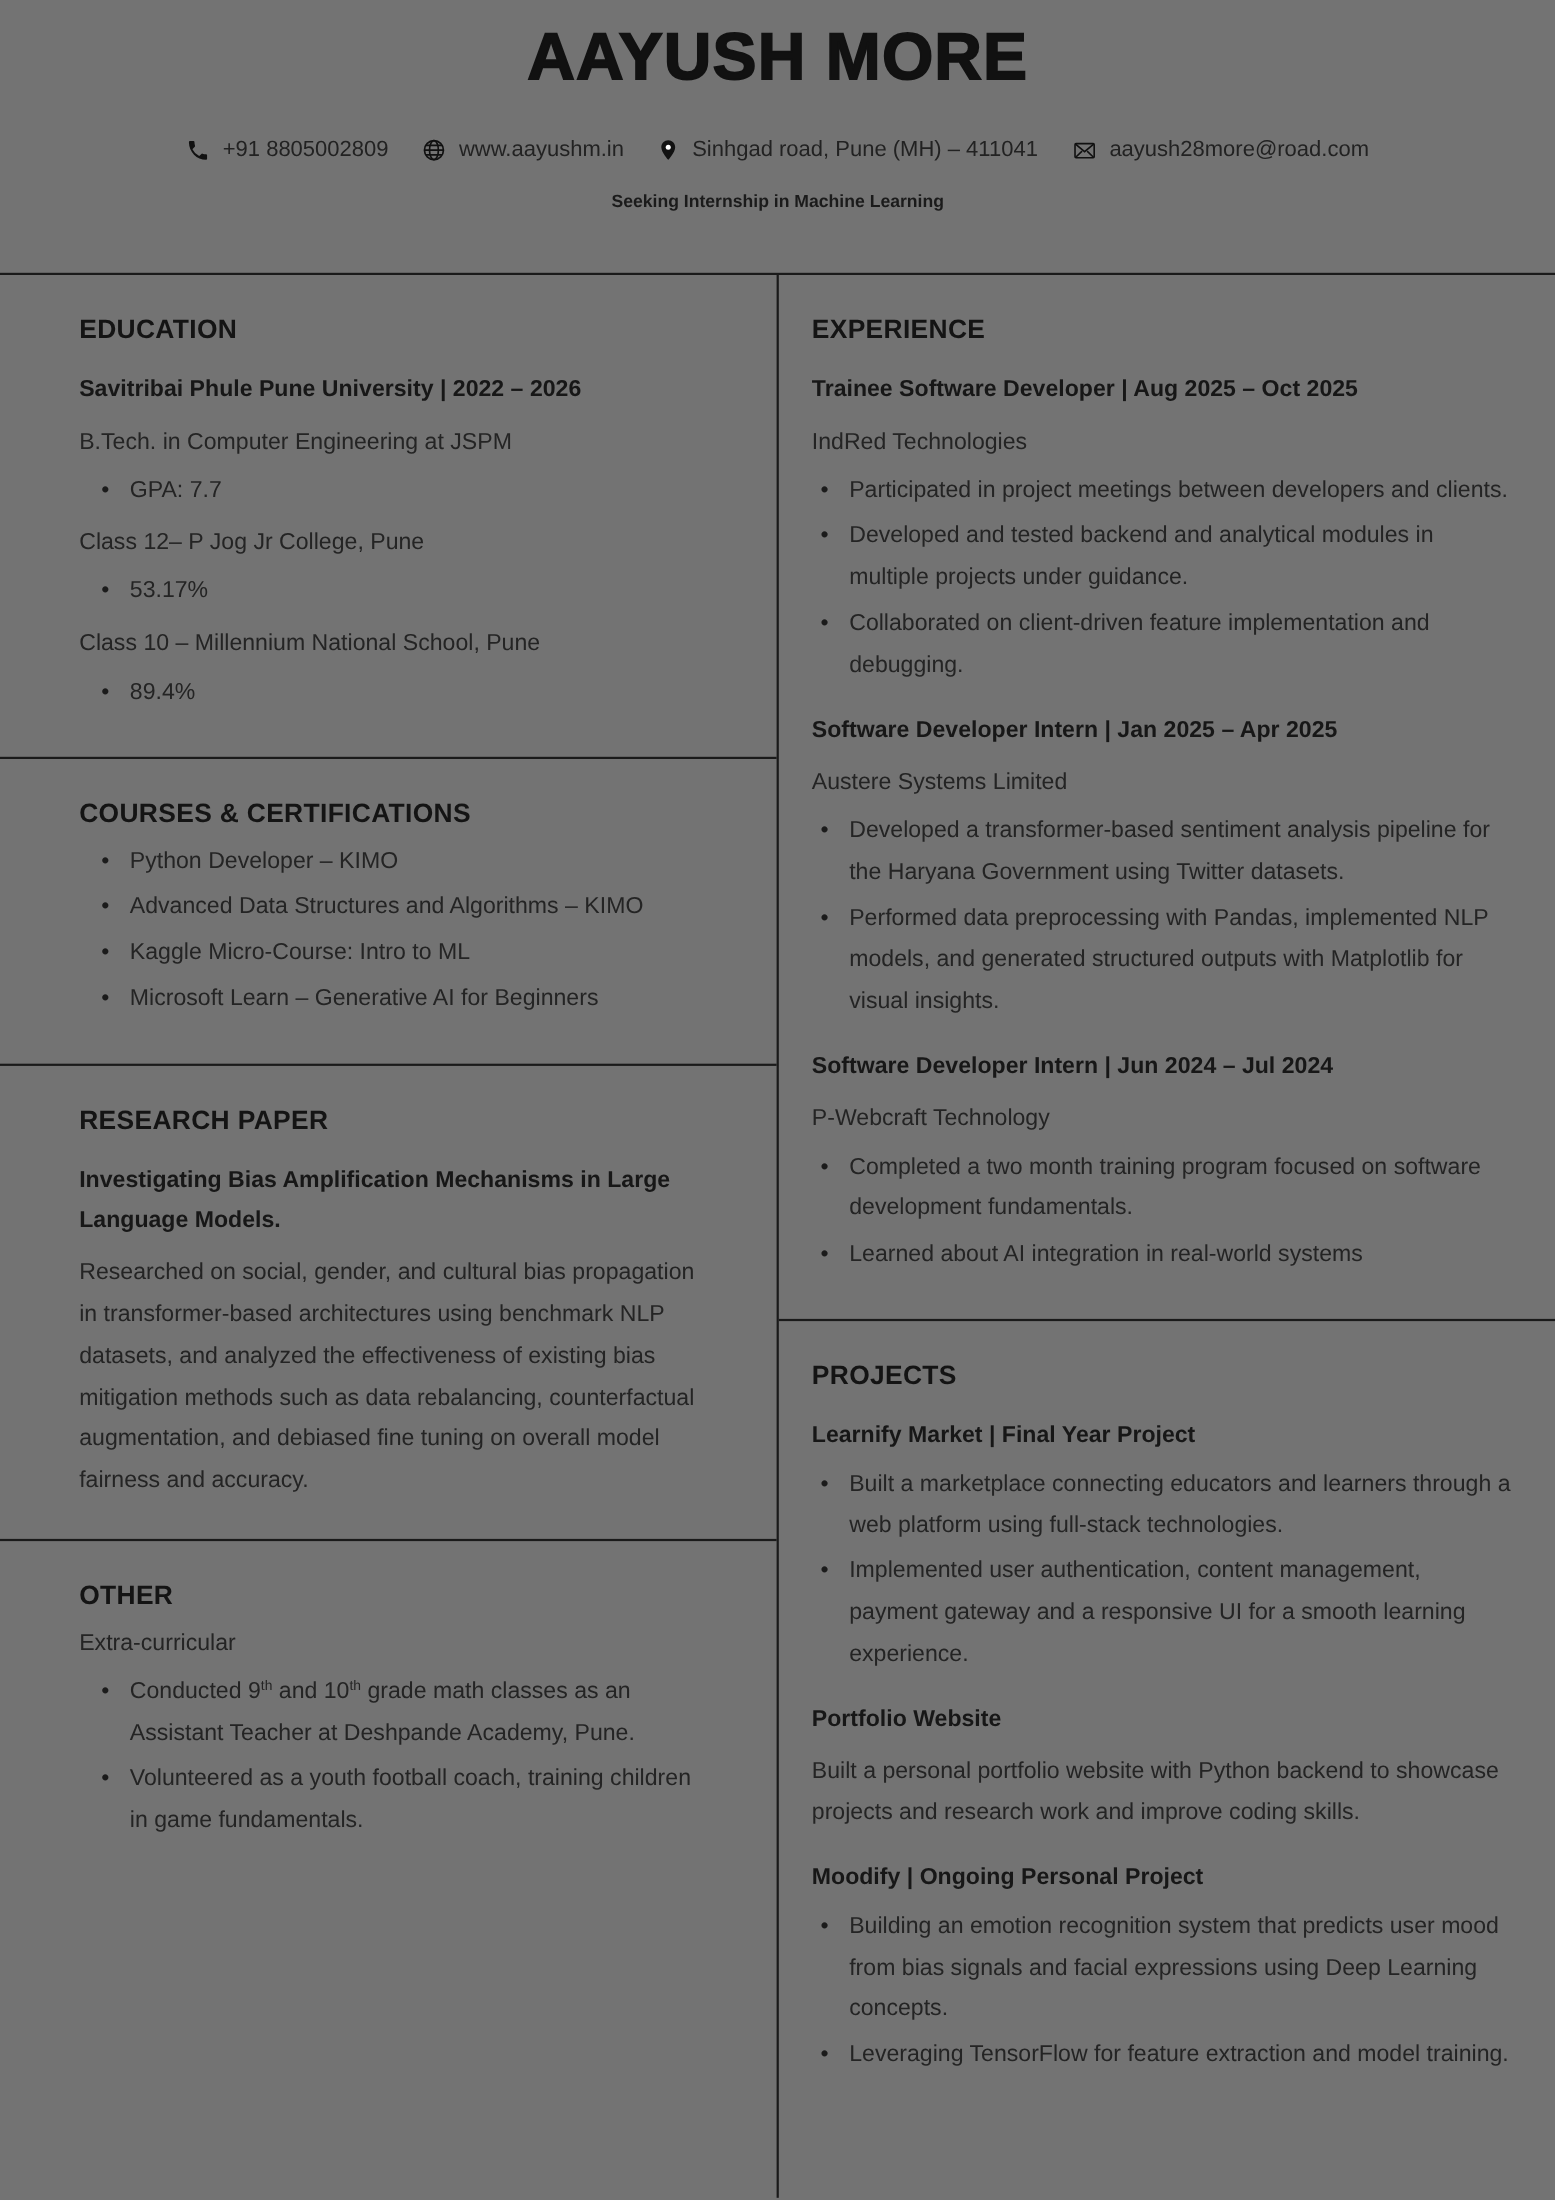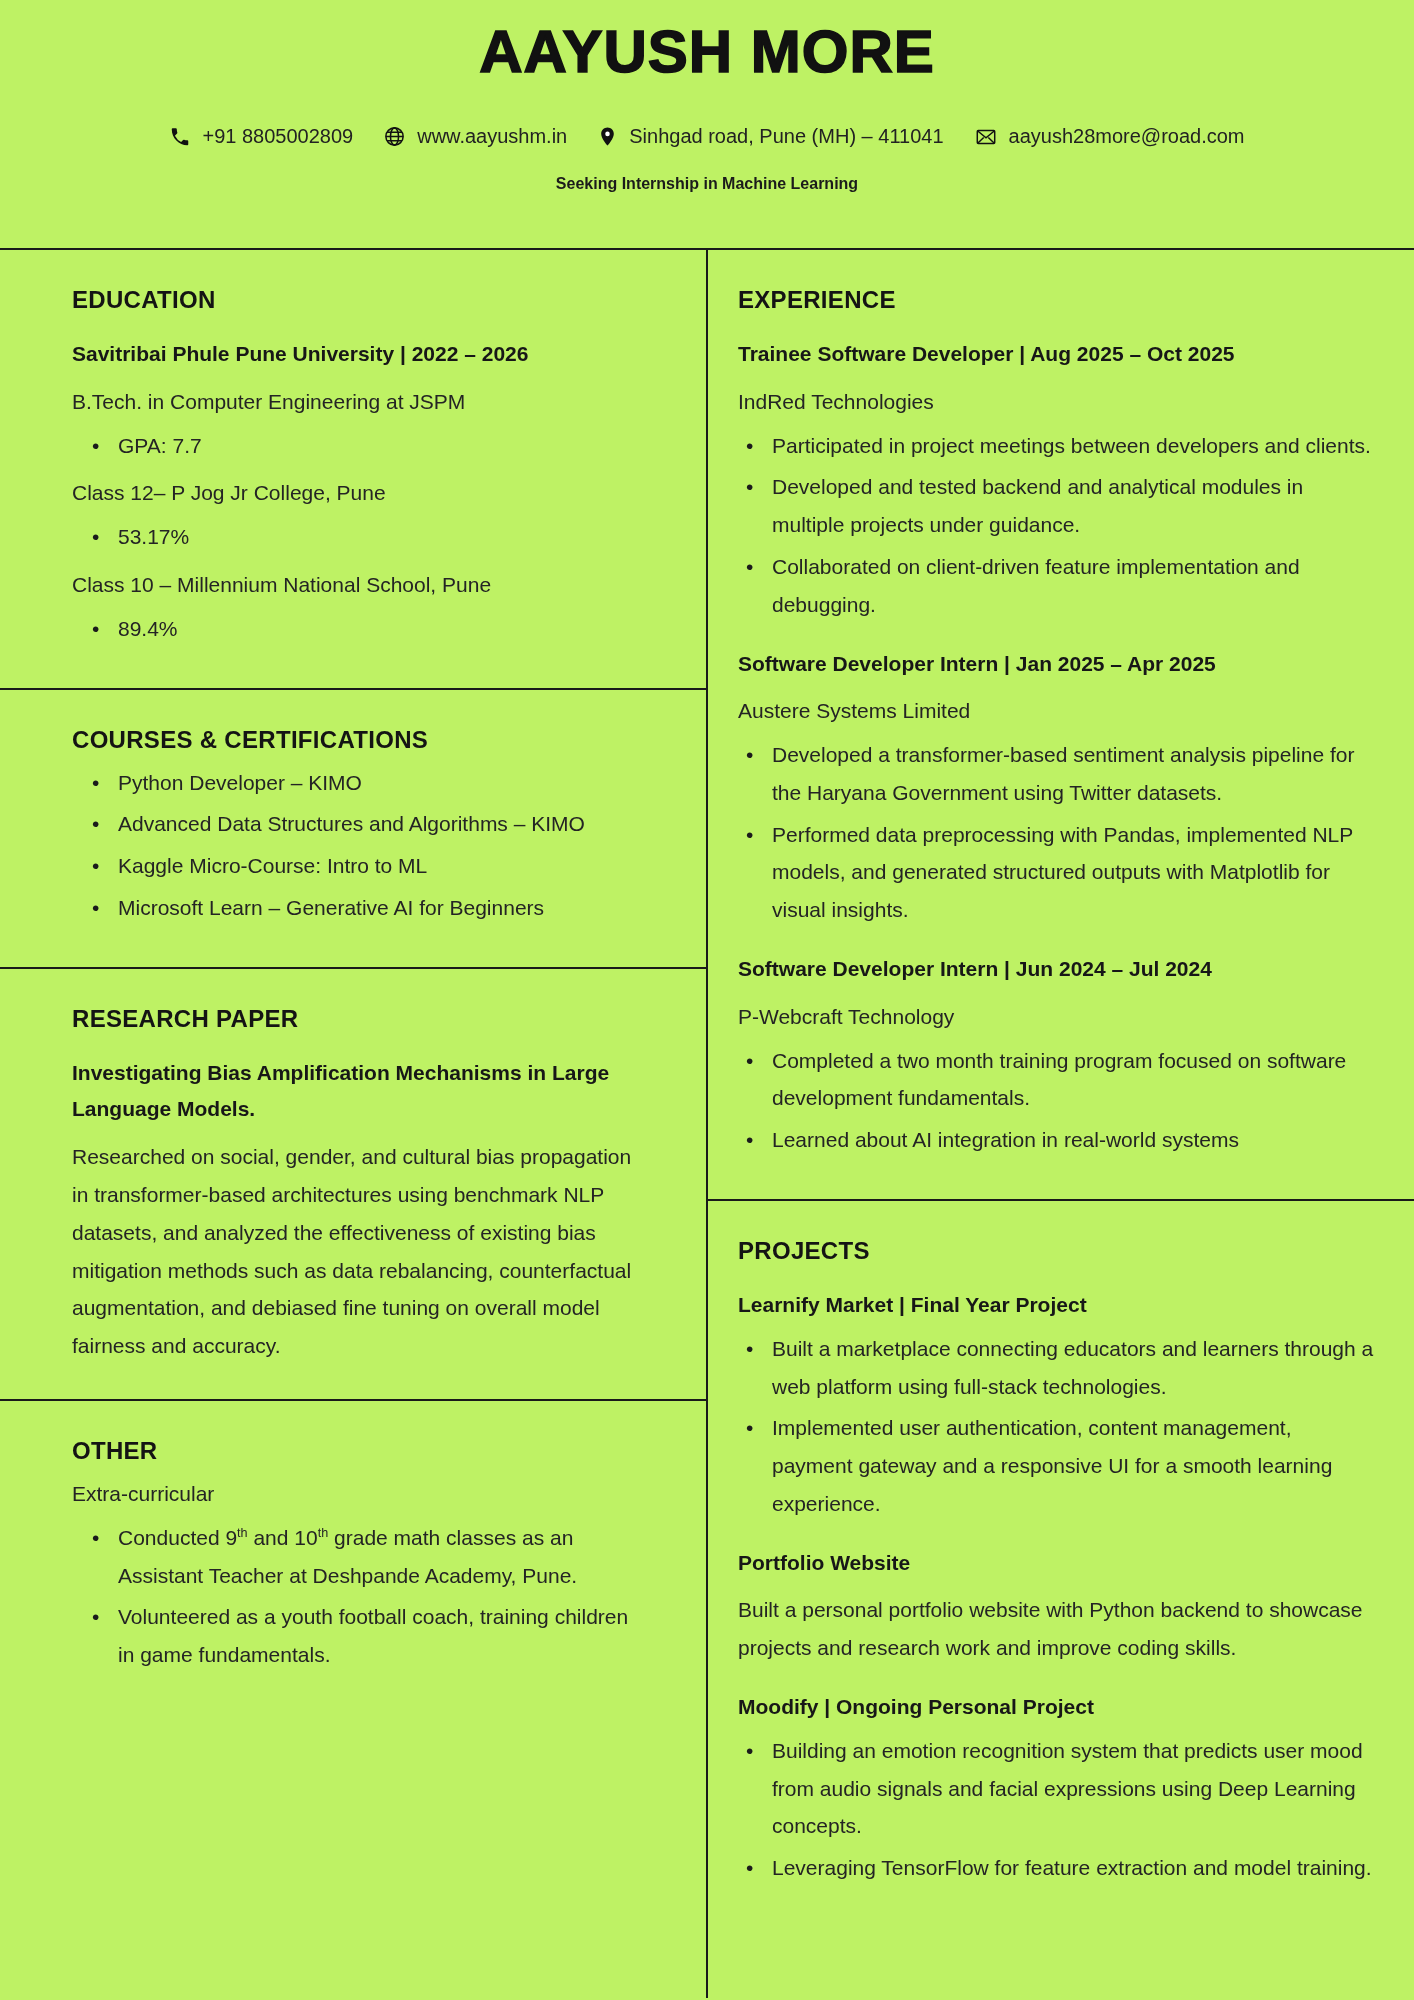--- a/index.html
+++ b/index.html
@@ -1,21 +1,21 @@
 <!DOCTYPE html>
 <html><head>
 <meta charset="utf-8">
 <style>
   html, body { margin: 0; padding: 0; background: #ffffff; }
   .page {
     position: relative;
     width: 1414px;
     height: 2000px;
     margin: 0 auto;
-    background: #bef264;
+    background: #737373;
     color: #1e1e1e;
     font-family: "Liberation Sans", sans-serif;
     overflow: hidden;
     box-sizing: border-box;
   }
   
   .header {
     height: 248px;
     box-sizing: border-box;
     padding-top: 20px;
@@ -230,20 +230,20 @@
           <h2 class="section-title">PROJECTS</h2>
           <div class="subheading">Learnify Market | Final Year Project</div>
           <ul class="bullets">
             <li>Built a marketplace connecting educators and learners through a web platform using full-stack technologies.</li>
             <li>Implemented user authentication, content management, payment gateway and a responsive UI for a smooth learning experience.</li>
           </ul>
           <div class="subheading">Portfolio Website</div>
           <div class="text">Built a personal portfolio website with Python backend to showcase projects and research work and improve coding skills.</div>
           <div class="subheading">Moodify | Ongoing Personal Project</div>
           <ul class="bullets">
-            <li>Building an emotion recognition system that predicts user mood from audio signals and facial expressions using Deep Learning concepts.</li>
+            <li>Building an emotion recognition system that predicts user mood from bias signals and facial expressions using Deep Learning concepts.</li>
             <li>Leveraging TensorFlow for feature extraction and model training.</li>
           </ul>
         </section>
       </div>
   </div>
 
 </div>
 
 </body></html>

